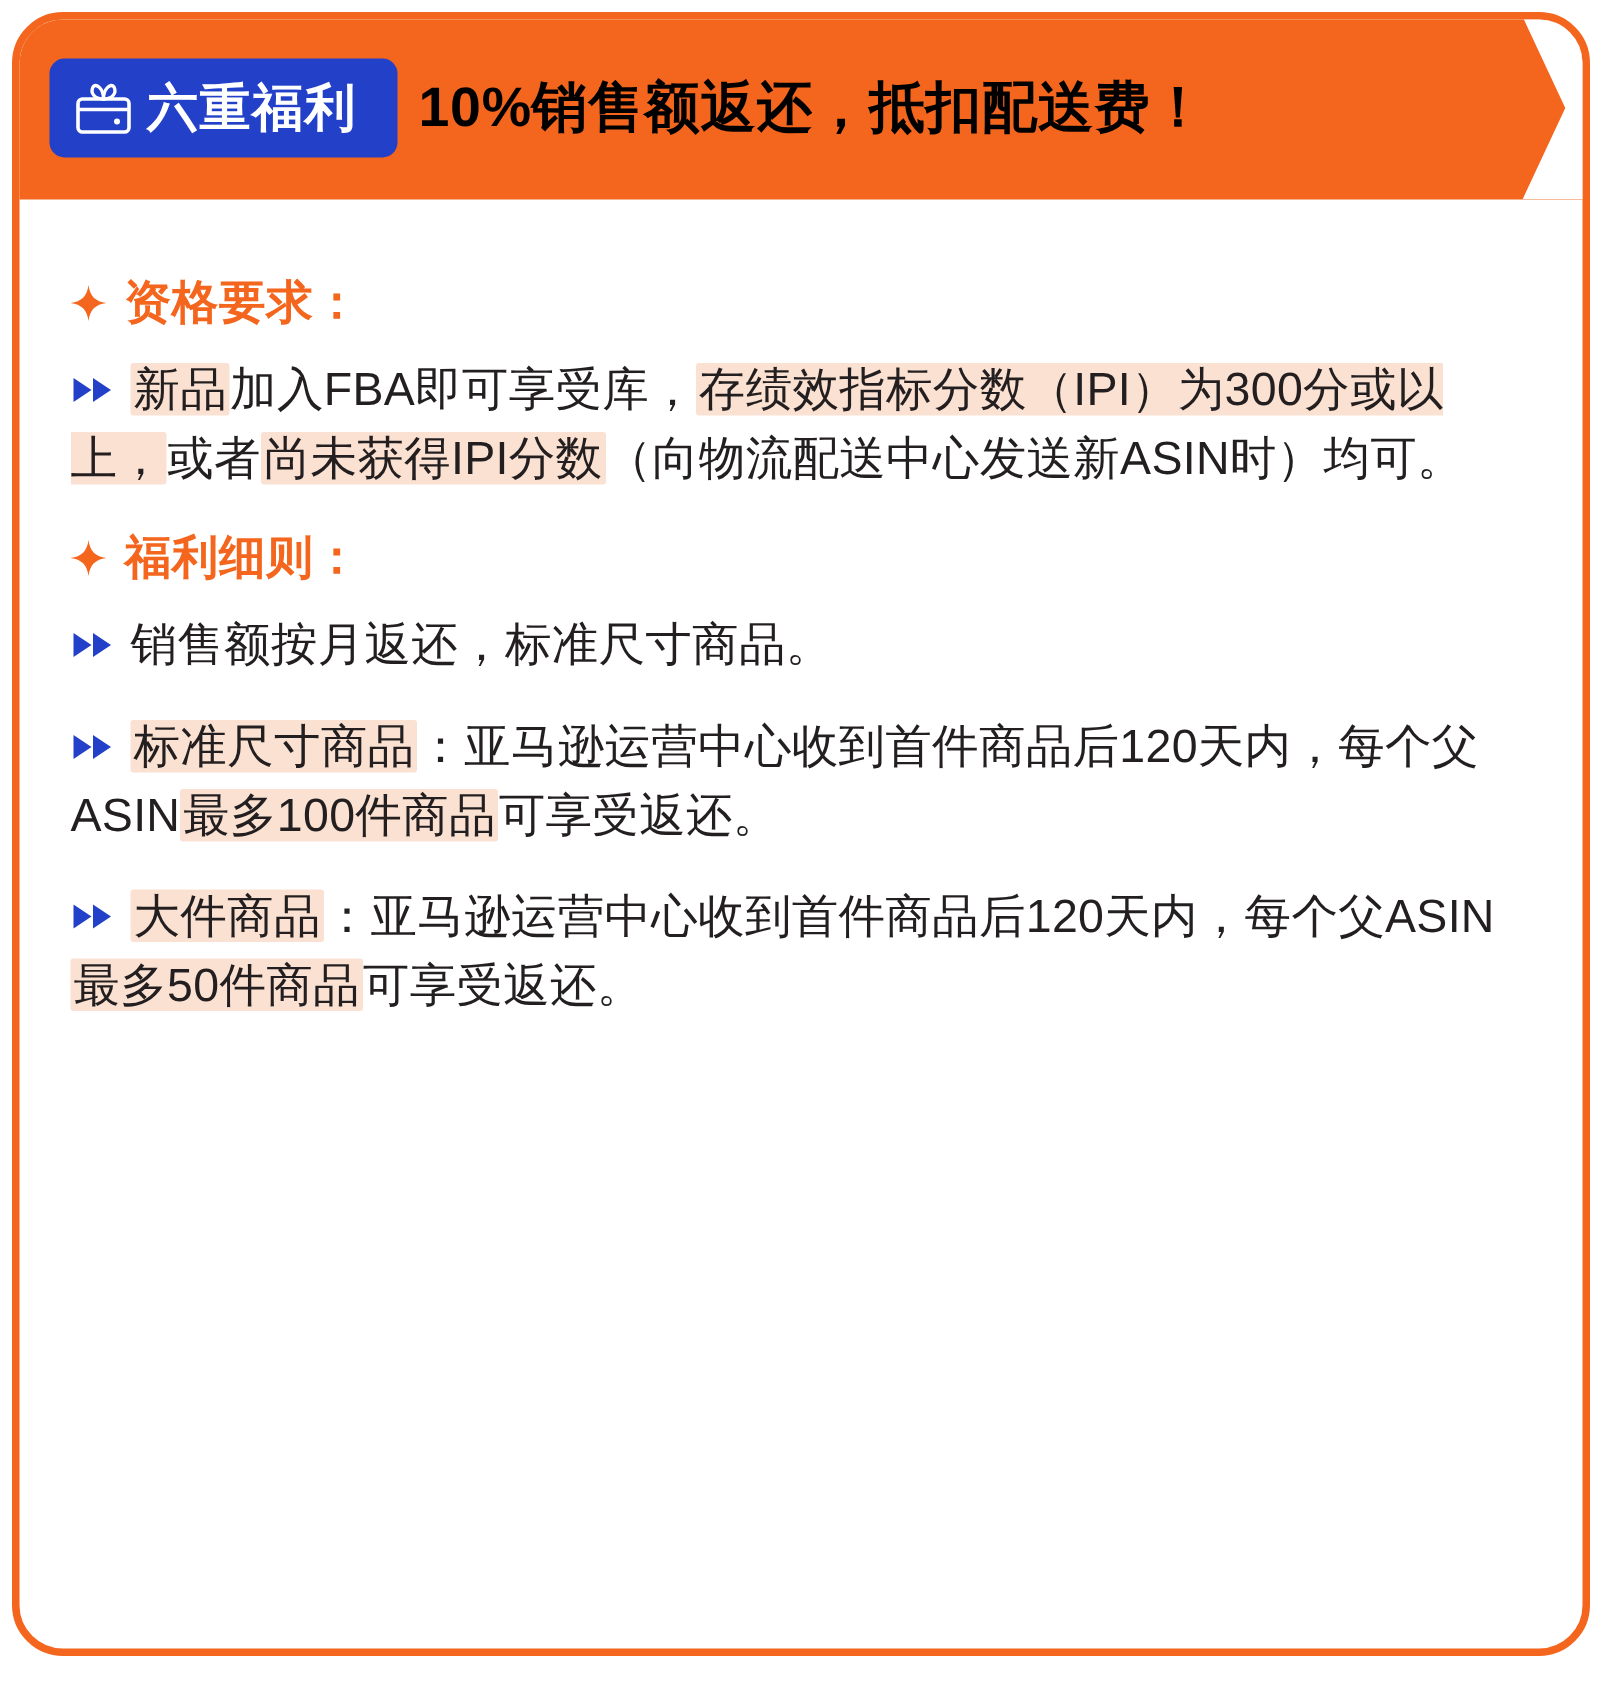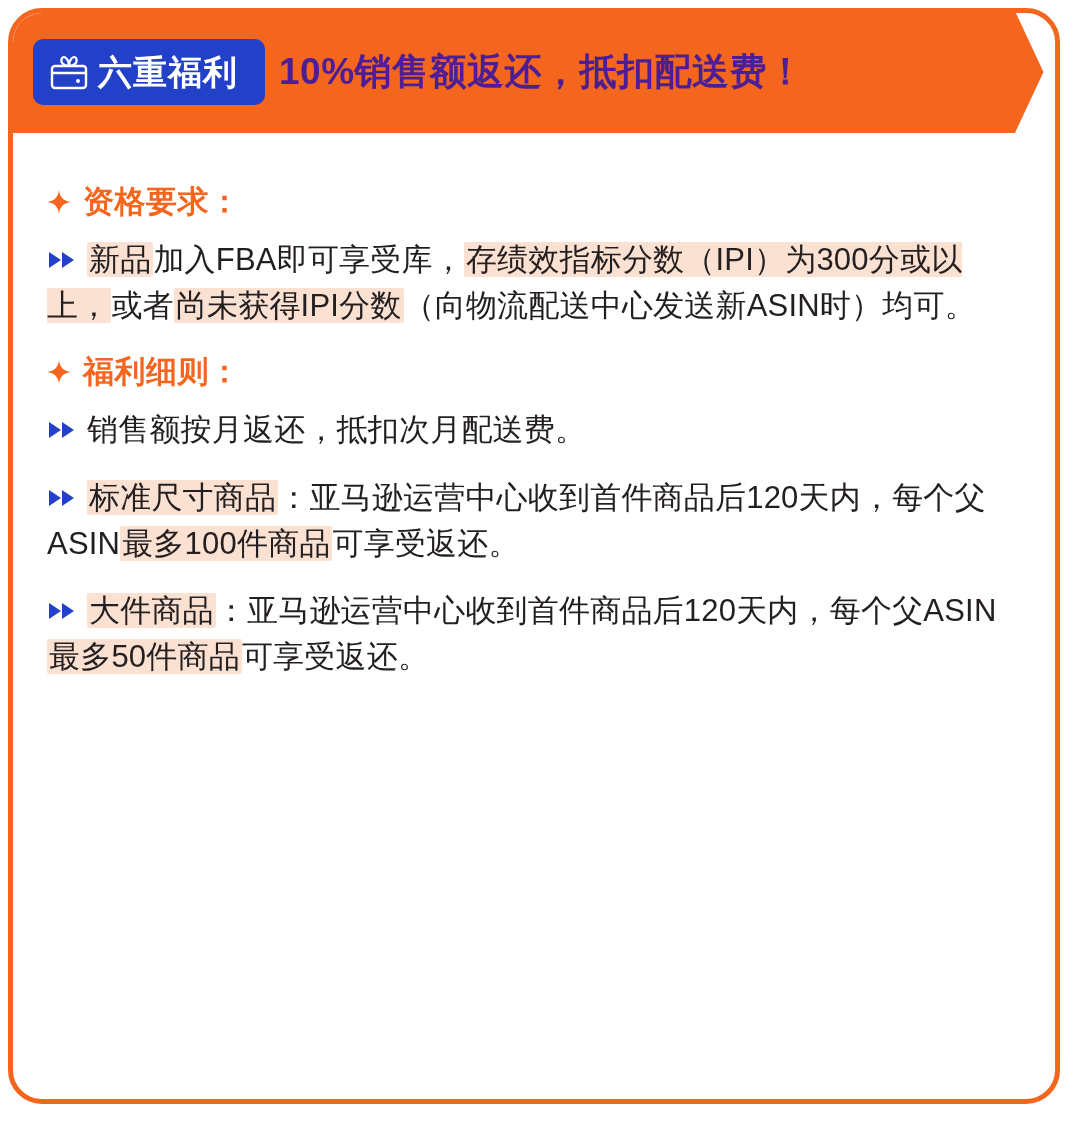--- a/index.html
+++ b/index.html
@@ -74,21 +74,21 @@
     font-weight: bold;
     letter-spacing: 1px;
     white-space: nowrap;
     line-height: 1;
   }
 
   .header-title {
     position: absolute;
     left: 268px;
     top: 36px;
-    color: #4c1d95;
+    color: #000000;
     font-size: 37px;
     font-weight: bold;
     letter-spacing: 0.5px;
     white-space: nowrap;
     line-height: 50px;
   }
 
   
   .body {
     position: absolute;
@@ -175,21 +175,21 @@
             </svg><span class="hl">新品</span><span>加入FBA即可享受库，</span><span class="hl">存绩效指标分数（IPI）为300分或以上，</span><span>或者</span><span class="hl">尚未获得IPI分数</span><span>（向物流配送中心发送新ASIN时）均可。</span></span></div>
         <div class="section-title">
           <svg class="diamond" viewBox="0 0 24 24">
             <path d="M12 0 C13 7.5 16.5 11 24 12 C16.5 13 13 16.5 12 24 C11 16.5 7.5 13 0 12 C7.5 11 11 7.5 12 0 Z" fill="#F4661E"></path>
           </svg>
           <span class="st-text">福利细则：</span>
         </div>
         <div class="bullet-row"><span class="bullet-text"><svg class="arrow" viewBox="0 0 34 24">
               <path d="M2 4 L14 12 L2 20 Z" fill="#2340C8"></path>
               <path d="M15 4 L27 12 L15 20 Z" fill="#2340C8"></path>
-            </svg><span>销售额按月返还，抵扣次月配送费。</span></span></div>
+            </svg><span>销售额按月返还，标准尺寸商品。</span></span></div>
         <div class="bullet-row"><span class="bullet-text"><svg class="arrow" viewBox="0 0 34 24">
               <path d="M2 4 L14 12 L2 20 Z" fill="#2340C8"></path>
               <path d="M15 4 L27 12 L15 20 Z" fill="#2340C8"></path>
             </svg><span class="hl">标准尺寸商品</span><span>：亚马逊运营中心收到首件商品后120天内，每个父ASIN</span><span class="hl">最多100件商品</span><span>可享受返还。</span></span></div>
         <div class="bullet-row"><span class="bullet-text"><svg class="arrow" viewBox="0 0 34 24">
               <path d="M2 4 L14 12 L2 20 Z" fill="#2340C8"></path>
               <path d="M15 4 L27 12 L15 20 Z" fill="#2340C8"></path>
             </svg><span class="hl">大件商品</span><span>：亚马逊运营中心收到首件商品后120天内，每个父ASIN</span><span class="hl">最多50件商品</span><span>可享受返还。</span></span></div>
       </div>
   </div>

